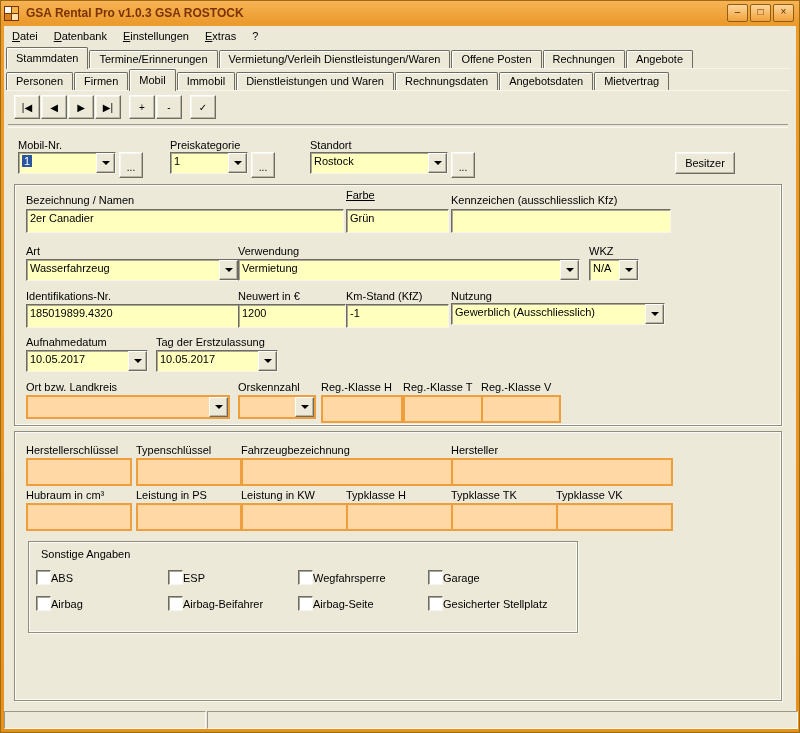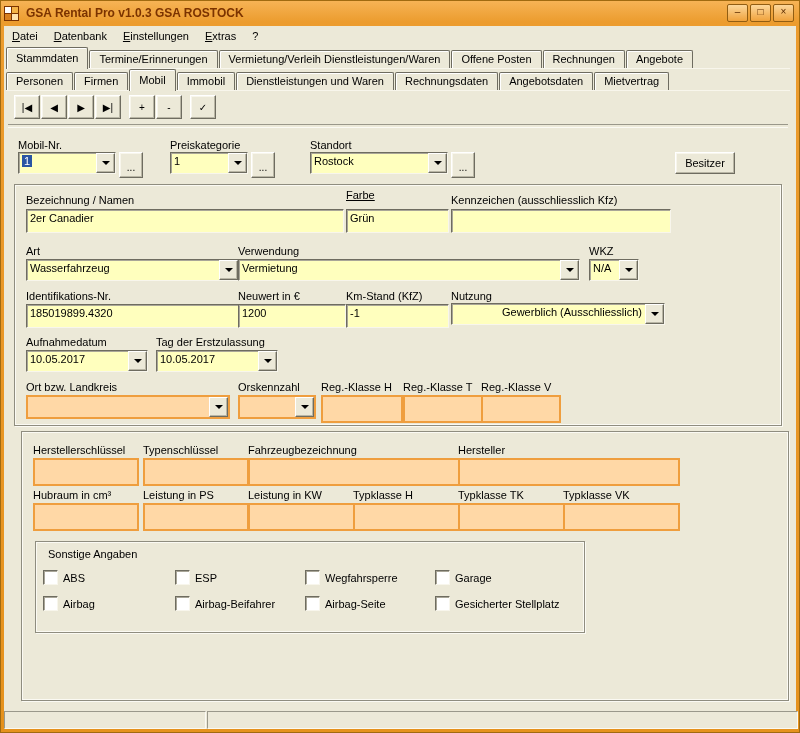--- a/index.html
+++ b/index.html
@@ -46,21 +46,21 @@
     box-shadow:inset -1px -1px 0 #b9b6a5;display:flex;align-items:center;justify-content:center;}
   .arrow{width:0;height:0;border-left:4px solid transparent;border-right:4px solid transparent;border-top:4px solid #000;}
   .combo.orange{background:#ffd8a6;border:2px solid #ef9e3e;box-shadow:none;height:20px;}
   .sel{background:#2a55a3;color:#fff;padding:0 2px;display:inline-block;}
   .mini-btn{position:absolute;width:22px;height:20px;font-size:10px;display:flex;align-items:flex-end;justify-content:center;padding-bottom:4px;}
   .push-btn{position:absolute;font-size:11px;display:flex;align-items:center;justify-content:center;color:#000;}
   
   .groupbox{position:absolute;border:1px solid #8f8d7f;
     box-shadow:inset 1px 1px 0 #fbfaf3,inset -1px -1px 0 #fbfaf3,1px 1px 0 #fbfaf3;}
   
-  .check{position:absolute;display:flex;align-items:center;gap:5px;font-size:11px;color:#000;}
+  .check{position:absolute;display:flex;align-items:center;font-size:11px;color:#000;}
   .cbox{width:13px;height:13px;background:#fff;border:1px solid;border-color:#6e6c60 #f8f6ec #f8f6ec #6e6c60;
     box-shadow:inset 1px 1px 0 #a9a698;flex:0 0 auto;}
   
   .status-cell{position:absolute;height:16px;border:1px solid;border-color:#9a988a #fbfaf3 #fbfaf3 #9a988a;background:#ece9d8;}
 </style>
 </head>
 <body>
 
 <div id="window">
 
@@ -180,21 +180,21 @@
         </div>
     </div>
 
     <div class="lbl" style="left:11px;top:105px;">Identifikations-Nr.</div>
     <div class="lbl" style="left:223px;top:105px;">Neuwert in €</div>
     <div class="lbl" style="left:331px;top:105px;">Km-Stand (KfZ)</div>
     <div class="lbl" style="left:436px;top:105px;">Nutzung</div>
     <div class="yellow-input" style="left:11px;top:119px;width:205px;">185019899.4320</div>
     <div class="yellow-input" style="left:223px;top:119px;width:100px;">1200</div>
     <div class="yellow-input" style="left:331px;top:119px;width:95px;">-1</div>
-    <div class="combo" style="left:436px;top:118px;width:212px;text-align:right;">
+    <div class="combo" style="left:436px;top:118px;width:212px;">
       <div class="val">Gewerblich (Ausschliesslich)</div>
       <div class="dbtn">
           <span class="arrow"></span>
         </div>
     </div>
 
     <div class="lbl" style="left:11px;top:151px;">Aufnahmedatum</div>
     <div class="lbl" style="left:141px;top:151px;">Tag der Erstzulassung</div>
     <div class="combo" style="left:11px;top:165px;width:120px;">
       <div class="val">10.05.2017</div>
@@ -224,21 +224,21 @@
       <div class="val"></div>
       <div class="dbtn">
           <span class="arrow"></span>
         </div>
     </div>
     <div class="orange-input" style="left:306px;top:210px;width:72px;"></div>
     <div class="orange-input" style="left:388px;top:210px;width:70px;"></div>
     <div class="orange-input" style="left:466px;top:210px;width:70px;"></div>
   </div>
 
-  <div class="groupbox" style="left:14px;top:431px;width:766px;height:268px;margin-left:7px;">
+  <div class="groupbox" style="left:14px;top:431px;width:766px;height:268px;">
     <div class="lbl" style="left:11px;top:12px;">Herstellerschlüssel</div>
     <div class="lbl" style="left:121px;top:12px;">Typenschlüssel</div>
     <div class="lbl" style="left:226px;top:12px;">Fahrzeugbezeichnung</div>
     <div class="lbl" style="left:436px;top:12px;">Hersteller</div>
     <div class="orange-input" style="left:11px;top:26px;width:96px;"></div>
     <div class="orange-input" style="left:121px;top:26px;width:96px;"></div>
     <div class="orange-input" style="left:226px;top:26px;width:204px;"></div>
     <div class="orange-input" style="left:436px;top:26px;width:212px;"></div>
 
     <div class="lbl" style="left:11px;top:57px;">Hubraum in cm³</div>

